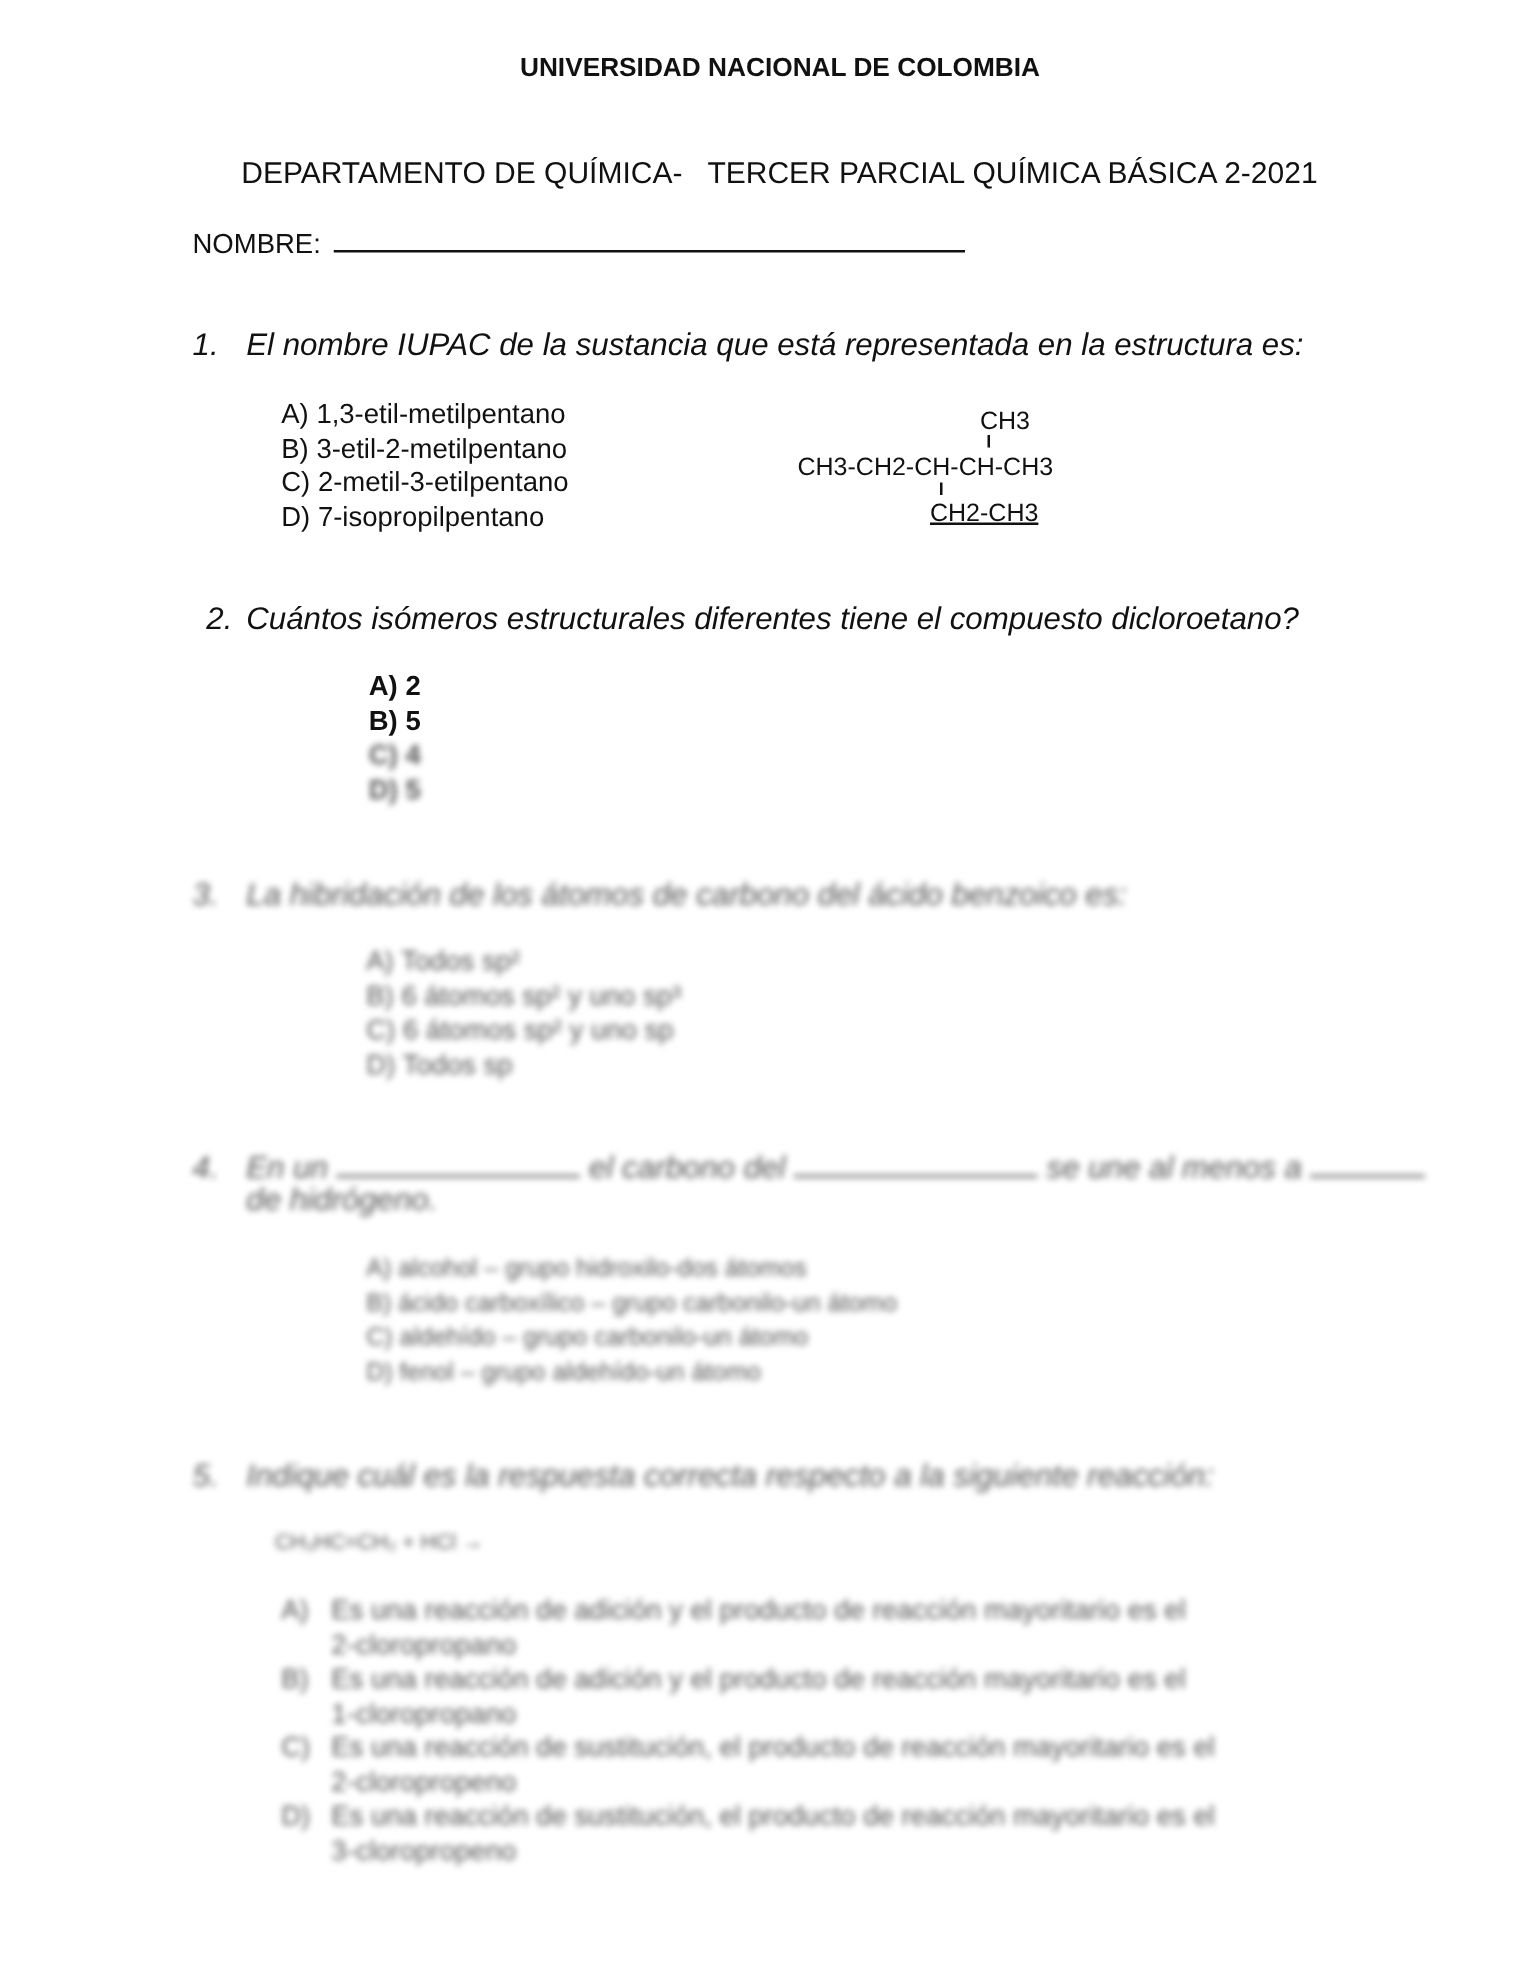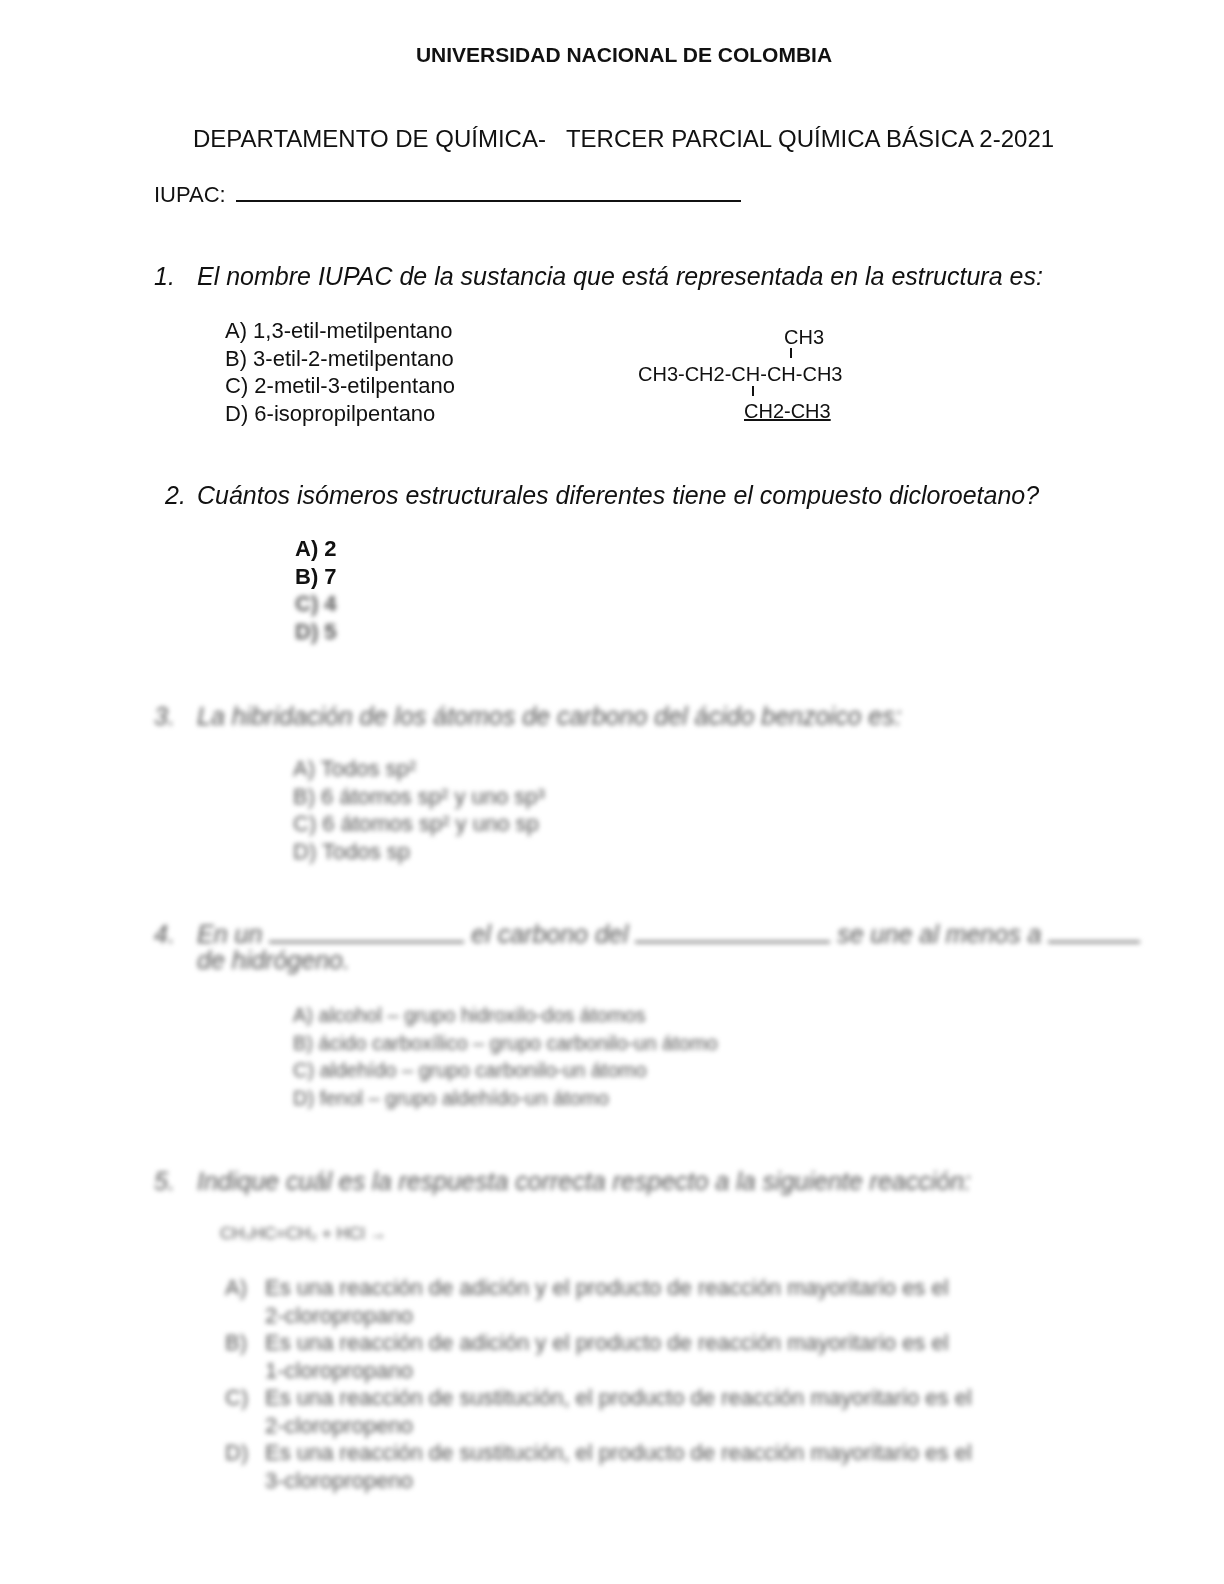--- a/index.html
+++ b/index.html
@@ -22,47 +22,47 @@
     .blank { display: inline-block; border-bottom: 2px solid #555; height: 18px; vertical-align: baseline; }
   </style>
 </head>
 <body>
 
 <div class="abs title">UNIVERSIDAD NACIONAL DE COLOMBIA</div>
 <div class="abs subtitle">
   <span>DEPARTAMENTO DE QUÍMICA-</span><span class="gap"></span><span>TERCER PARCIAL QUÍMICA BÁSICA 2-2021</span>
 </div>
 <div class="abs nombre">
-  <span>IUPAC:</span><span class="line"></span>
+  <span>NOMBRE:</span><span class="line"></span>
 </div>
 
 <div class="abs q" style="left:154px; top:262px;">
   <span class="num">1.</span><span>El nombre IUPAC de la sustancia que está representada en la estructura es:</span>
 </div>
 <div class="abs opts" style="left:225px; top:317px;">
   <div>A) 1,3-etil-metilpentano</div>
   <div>B) 3-etil-2-metilpentano</div>
   <div>C) 2-metil-3-etilpentano</div>
-  <div>D) 6-isopropilpentano</div>
+  <div>D) 7-isopropilpentano</div>
 </div>
 
 <div class="abs formula" style="left:784px; top:326px;">CH3</div>
 <div class="bond" style="left:790px; top:348px;"></div>
 <div class="abs formula" style="left:638px; top:363px;">
   <span>CH3-CH2-</span><span>CH</span><span>-</span><span>CH</span><span>-CH3</span>
 </div>
 <div class="bond" style="left:752px; top:386px;"></div>
 <div class="abs formula" style="left:744px; top:400px;text-decoration:underline;">CH2-CH3</div>
 
 <div class="abs q" style="left:154px; top:481px;text-align:center;">
   <span class="num">2.</span><span>Cuántos isómeros estructurales diferentes tiene el compuesto dicloroetano?</span>
 </div>
 <div class="abs opts" style="left:295px; top:535px;font-weight:bold;">
   <div>A) 2</div>
-  <div>B) 7</div>
+  <div>B) 5</div>
   <div class="blur">C) 4</div>
   <div class="blur">D) 5</div>
 </div>
 
 <div class="abs q blur" style="left:154px; top:702px;">
   <span class="num">3.</span><span>La hibridación de los átomos de carbono del ácido benzoico es:</span>
 </div>
 <div class="abs opts blur" style="left:293px; top:755px;">
   <div>A) Todos sp²</div>
   <div>B) 6 átomos sp² y uno sp³</div>

